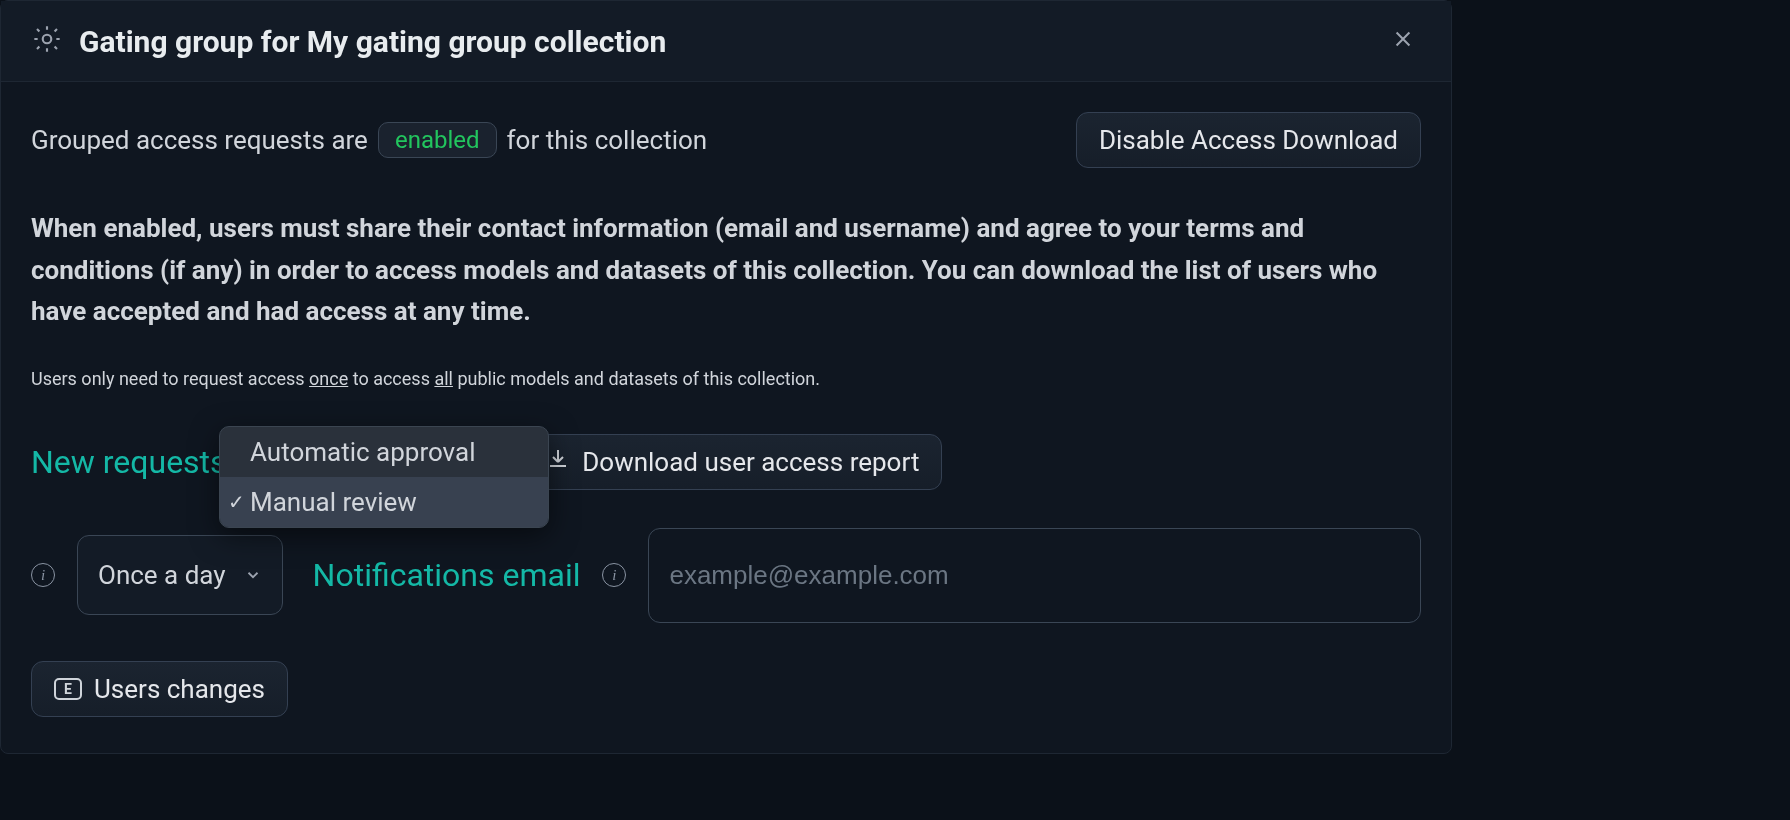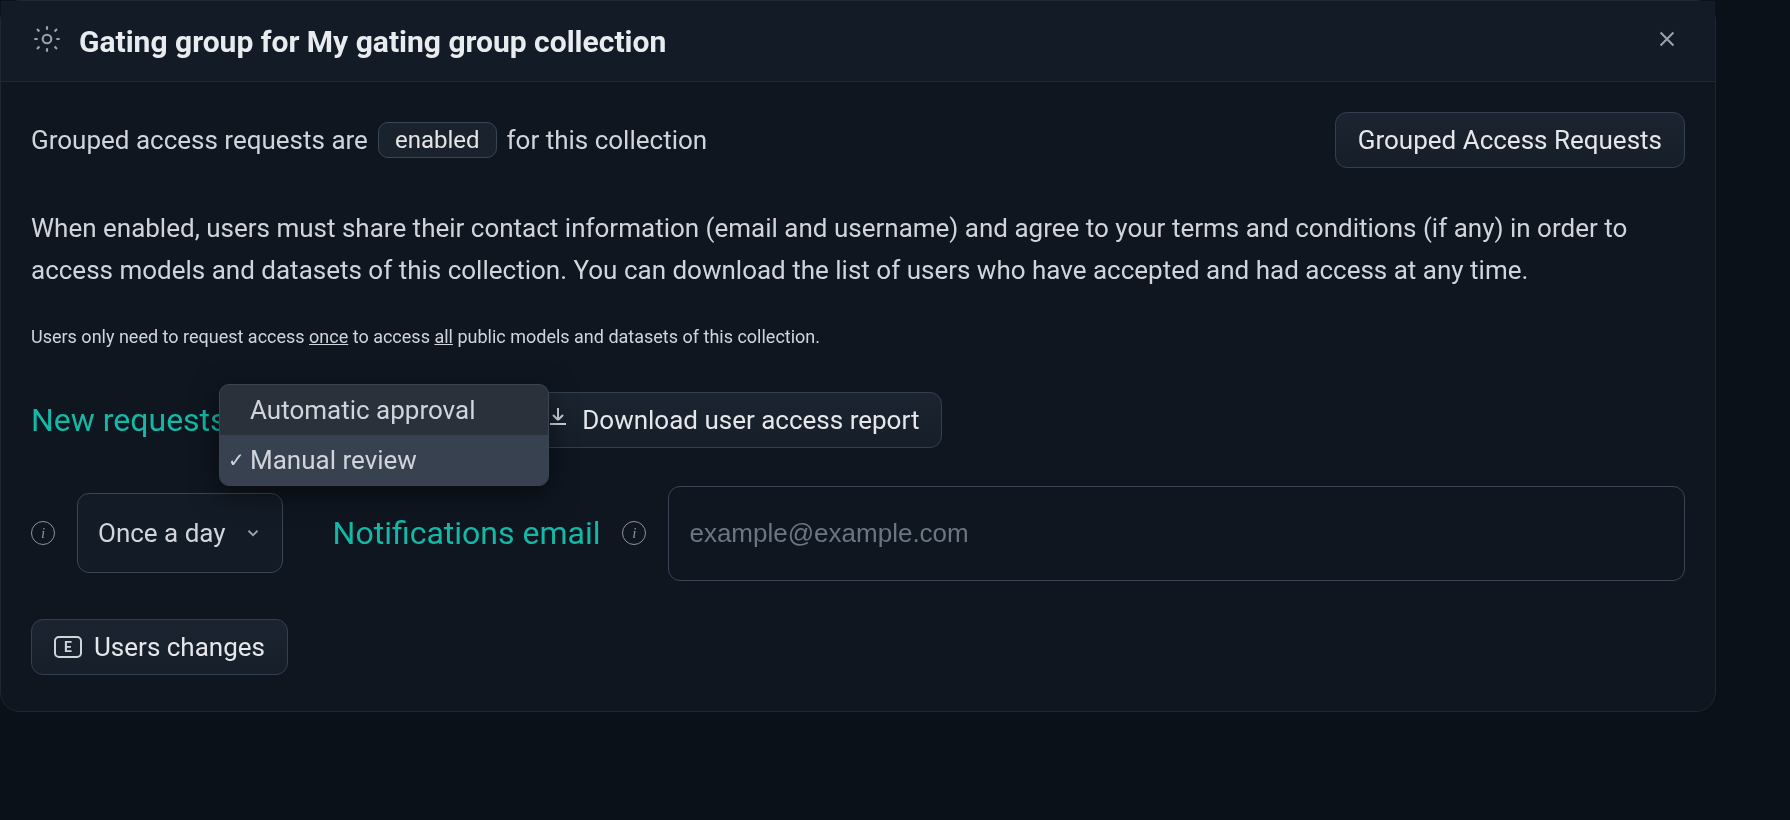--- a/index.html
+++ b/index.html
@@ -6,22 +6,22 @@
   body {
     background: #0b1119;
     color: #e5e7eb;
     font-family: -apple-system, BlinkMacSystemFont, "Segoe UI", Roboto, sans-serif;
     width: 1790px;
     height: 820px;
     overflow: hidden;
     position: relative;
   }
   .modal {
-    width: 1716px;
-    border-radius: 20px;
+    width: 1452px;
+    border-radius: 8px;
     background: #0f1620;
     margin: 0;
     border: 1px solid #1e2733;
     overflow: visible;
     position: relative;
   }
   .modal-header {
     display: flex;
     align-items: center;
     justify-content: space-between;
@@ -64,40 +64,41 @@
     gap: 10px;
     flex-wrap: wrap;
   }
   .pill {
     display: inline-block;
     padding: 3px 16px;
     border: 1px solid #3a4655;
     border-radius: 10px;
     background: #1a222e;
     font-size: 24px;
-    color: #e5e5e5;
+    color: #22c55e;
   }
   .btn {
     display: inline-flex;
     align-items: center;
     gap: 12px;
     padding: 12px 22px;
     border: 1px solid #344052;
     border-radius: 12px;
     background: linear-gradient(#1b2430, #161e29);
     color: #e5e7eb;
     font-size: 26px;
     cursor: pointer;
     white-space: nowrap;
   }
   .desc {
     font-size: 26px;
     line-height: 1.6;
     color: #d1d5db;
     margin-bottom: 32px;
+    font-weight: bold;
   }
   .desc-2 {
     font-size: 18px;
     line-height: 1.6;
     color: #d1d5db;
     margin-bottom: 40px;
   }
   .underline { text-decoration: underline; }
   .row {
     display: flex;
@@ -228,21 +229,21 @@
 
   <div class="modal-body">
 
     <div class="status-row">
       <div class="status-text">
         <span>Grouped access requests are</span>
         <span class="pill">enabled</span>
         <span>for this collection</span>
       </div>
       <div class="btn">
-        <span>Grouped Access Requests</span>
+        <span>Disable Access Download</span>
       </div>
     </div>
 
     <p class="desc">When enabled, users must share their contact information (email and username) and agree to your terms and conditions (if any) in order to access models and datasets of this collection. You can download the list of users who have accepted and had access at any time.</p>
 
     <p class="desc-2">
       <span>Users only need to request access </span><span class="underline">once</span><span> to access </span><span class="underline">all</span><span> public models and datasets of this collection.</span>
     </p>
 
     <div class="row">
@@ -280,21 +281,21 @@
       <span class="info-icon">i</span>
       <div class="select">
         <span>Once a day</span>
         <span>
           <svg class="chevron" viewBox="0 0 24 24" fill="none" stroke="#9ca3af" stroke-width="2.4">
             <path d="M6 9l6 6 6-6"></path>
           </svg>
         </span>
       </div>
 
-      <span class="label" style="margin-left:28px">Notifications email</span>
+      <span class="label" style="margin-left:8px">Notifications email</span>
       <span class="info-icon">i</span>
       <input class="input" type="text" placeholder="example@example.com" style="">
     </div>
 
     <div class="row save-row">
       <div class="btn">
         <span class="kbd-icon">E</span>
         <span>Users changes</span>
       </div>
     </div>

